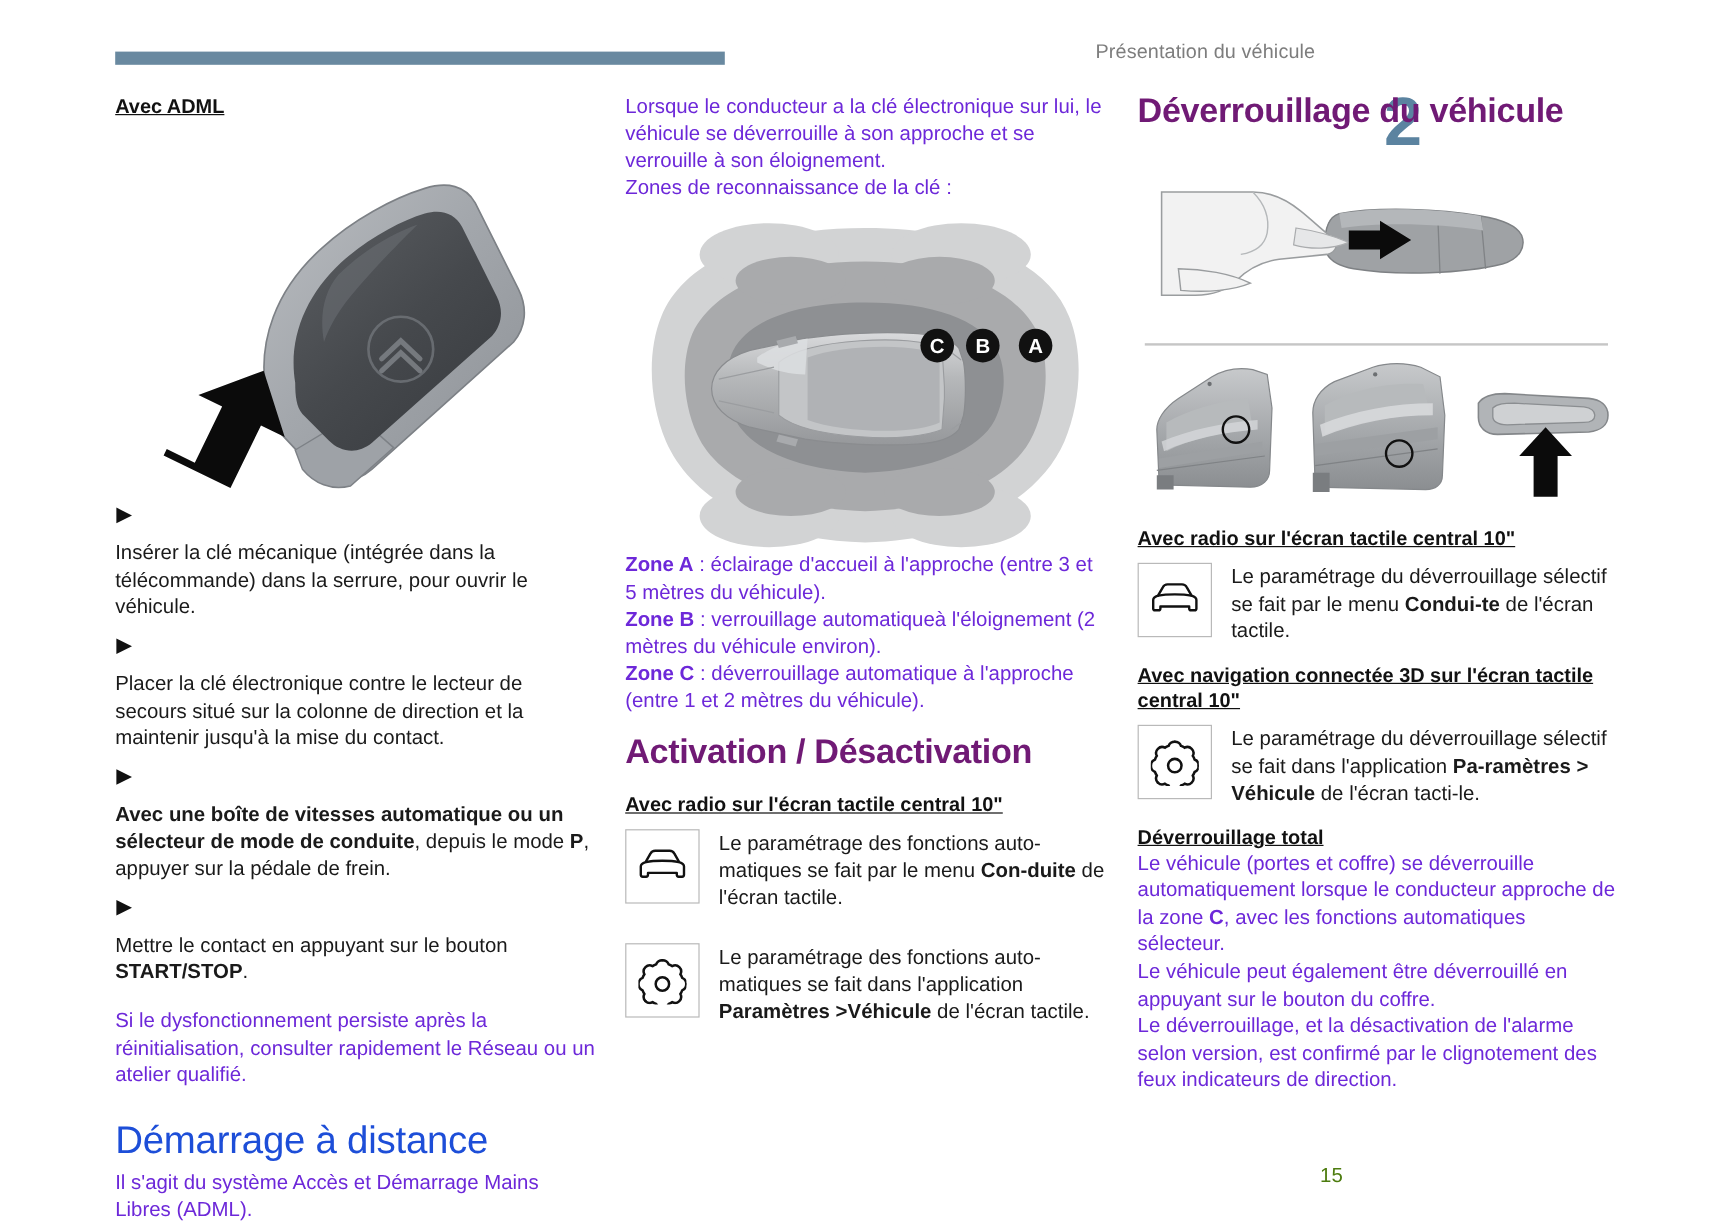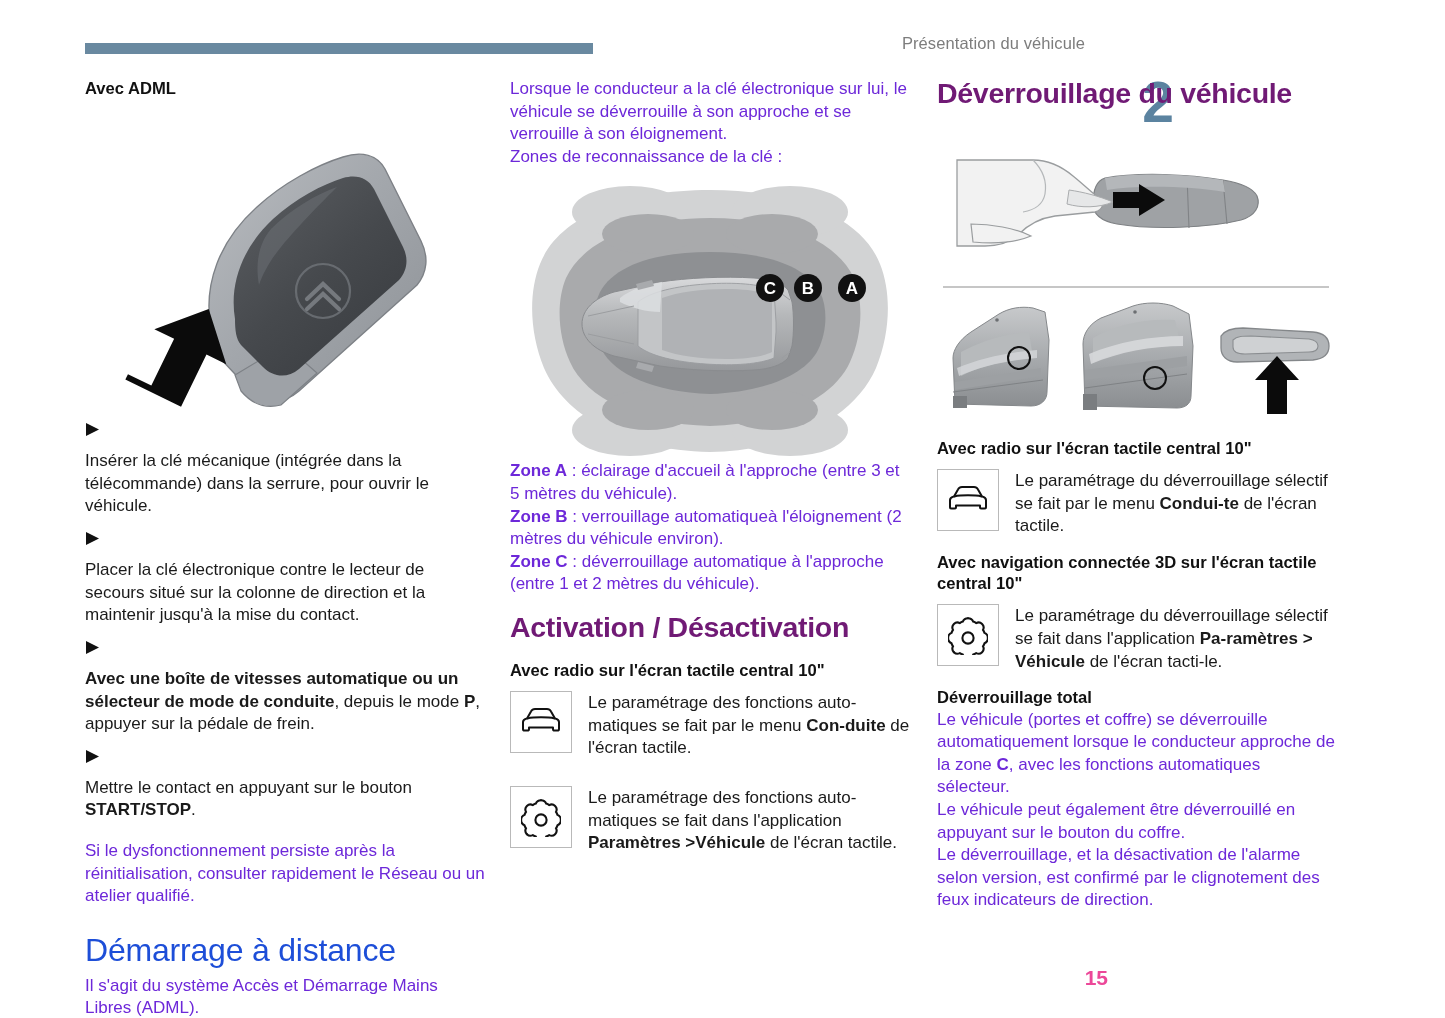--- a/index.html
+++ b/index.html
@@ -11,20 +11,21 @@
     font-family: "Liberation Sans", sans-serif;
     color: #1a1a1a;
     overflow: hidden;
   }
 
   .page {
     position: relative;
     width: 1195px;
     height: 1018px;
     background: #ffffff;
+    margin-left: 11px;
   }
 
   
   .running-head {
     position: absolute;
     top: 34px;
     right: 110px;
     font-size: 16.5px;
     color: #7d7d7d;
     letter-spacing: 0.1px;
@@ -73,20 +74,21 @@
     font-weight: normal;
     color: #1d4ed8;
     line-height: 1.15;
     letter-spacing: -0.2px;
   }
   .h-bold-sm {
     font-size: 16.6px;
     font-weight: bold;
     line-height: 1.28;
     color: #111;
+    text-decoration: underline;
   }
   p, .body {
     font-size: 17px;
     line-height: 1.33;
     color: #6d28d9;
   }
   b, strong { font-weight: bold; }
 
   .sp-6  { height: 6px; }
   .sp-10 { height: 10px; }
@@ -153,23 +155,23 @@
     height: 2px;
     background: #c6c6c6;
     margin: 22px 6px 0 6px;
   }
 
   
   .page-num {
     position: absolute;
     right: 87px;
     bottom: 28px;
-    font-size: 21px;
-    font-weight: bold;
-    color: #ec4899;
+    font-size: 17px;
+    font-weight: normal;
+    color: #4d7c0f;
   }
 </style>
 </head>
 <body>
 
 <div class="page">
 
   <div class="rule-blue"></div>
   <div class="running-head">Présentation du véhicule</div>
   <div class="chapter-num">2</div>

